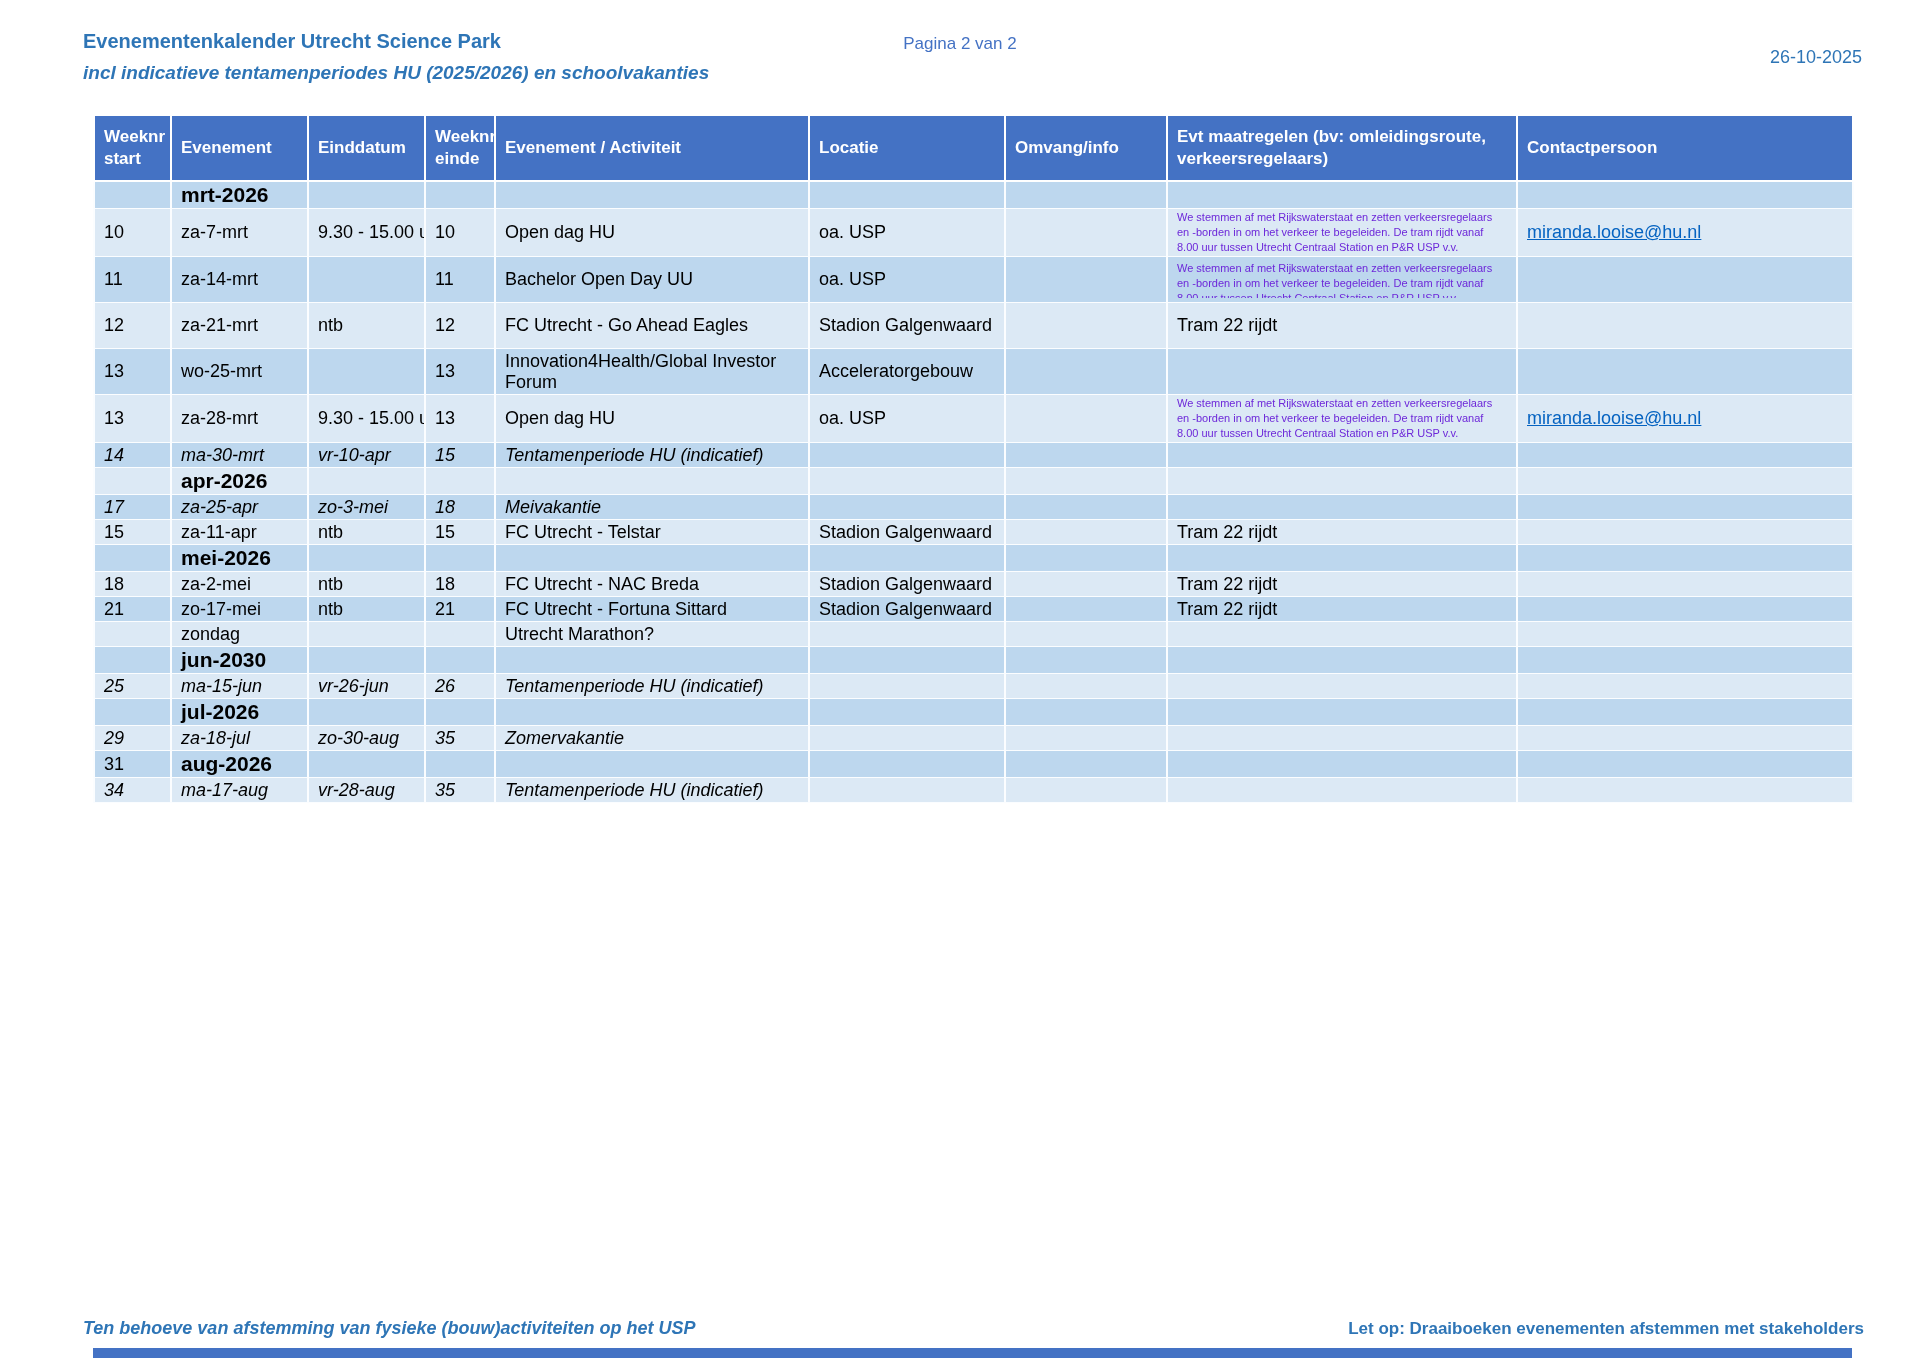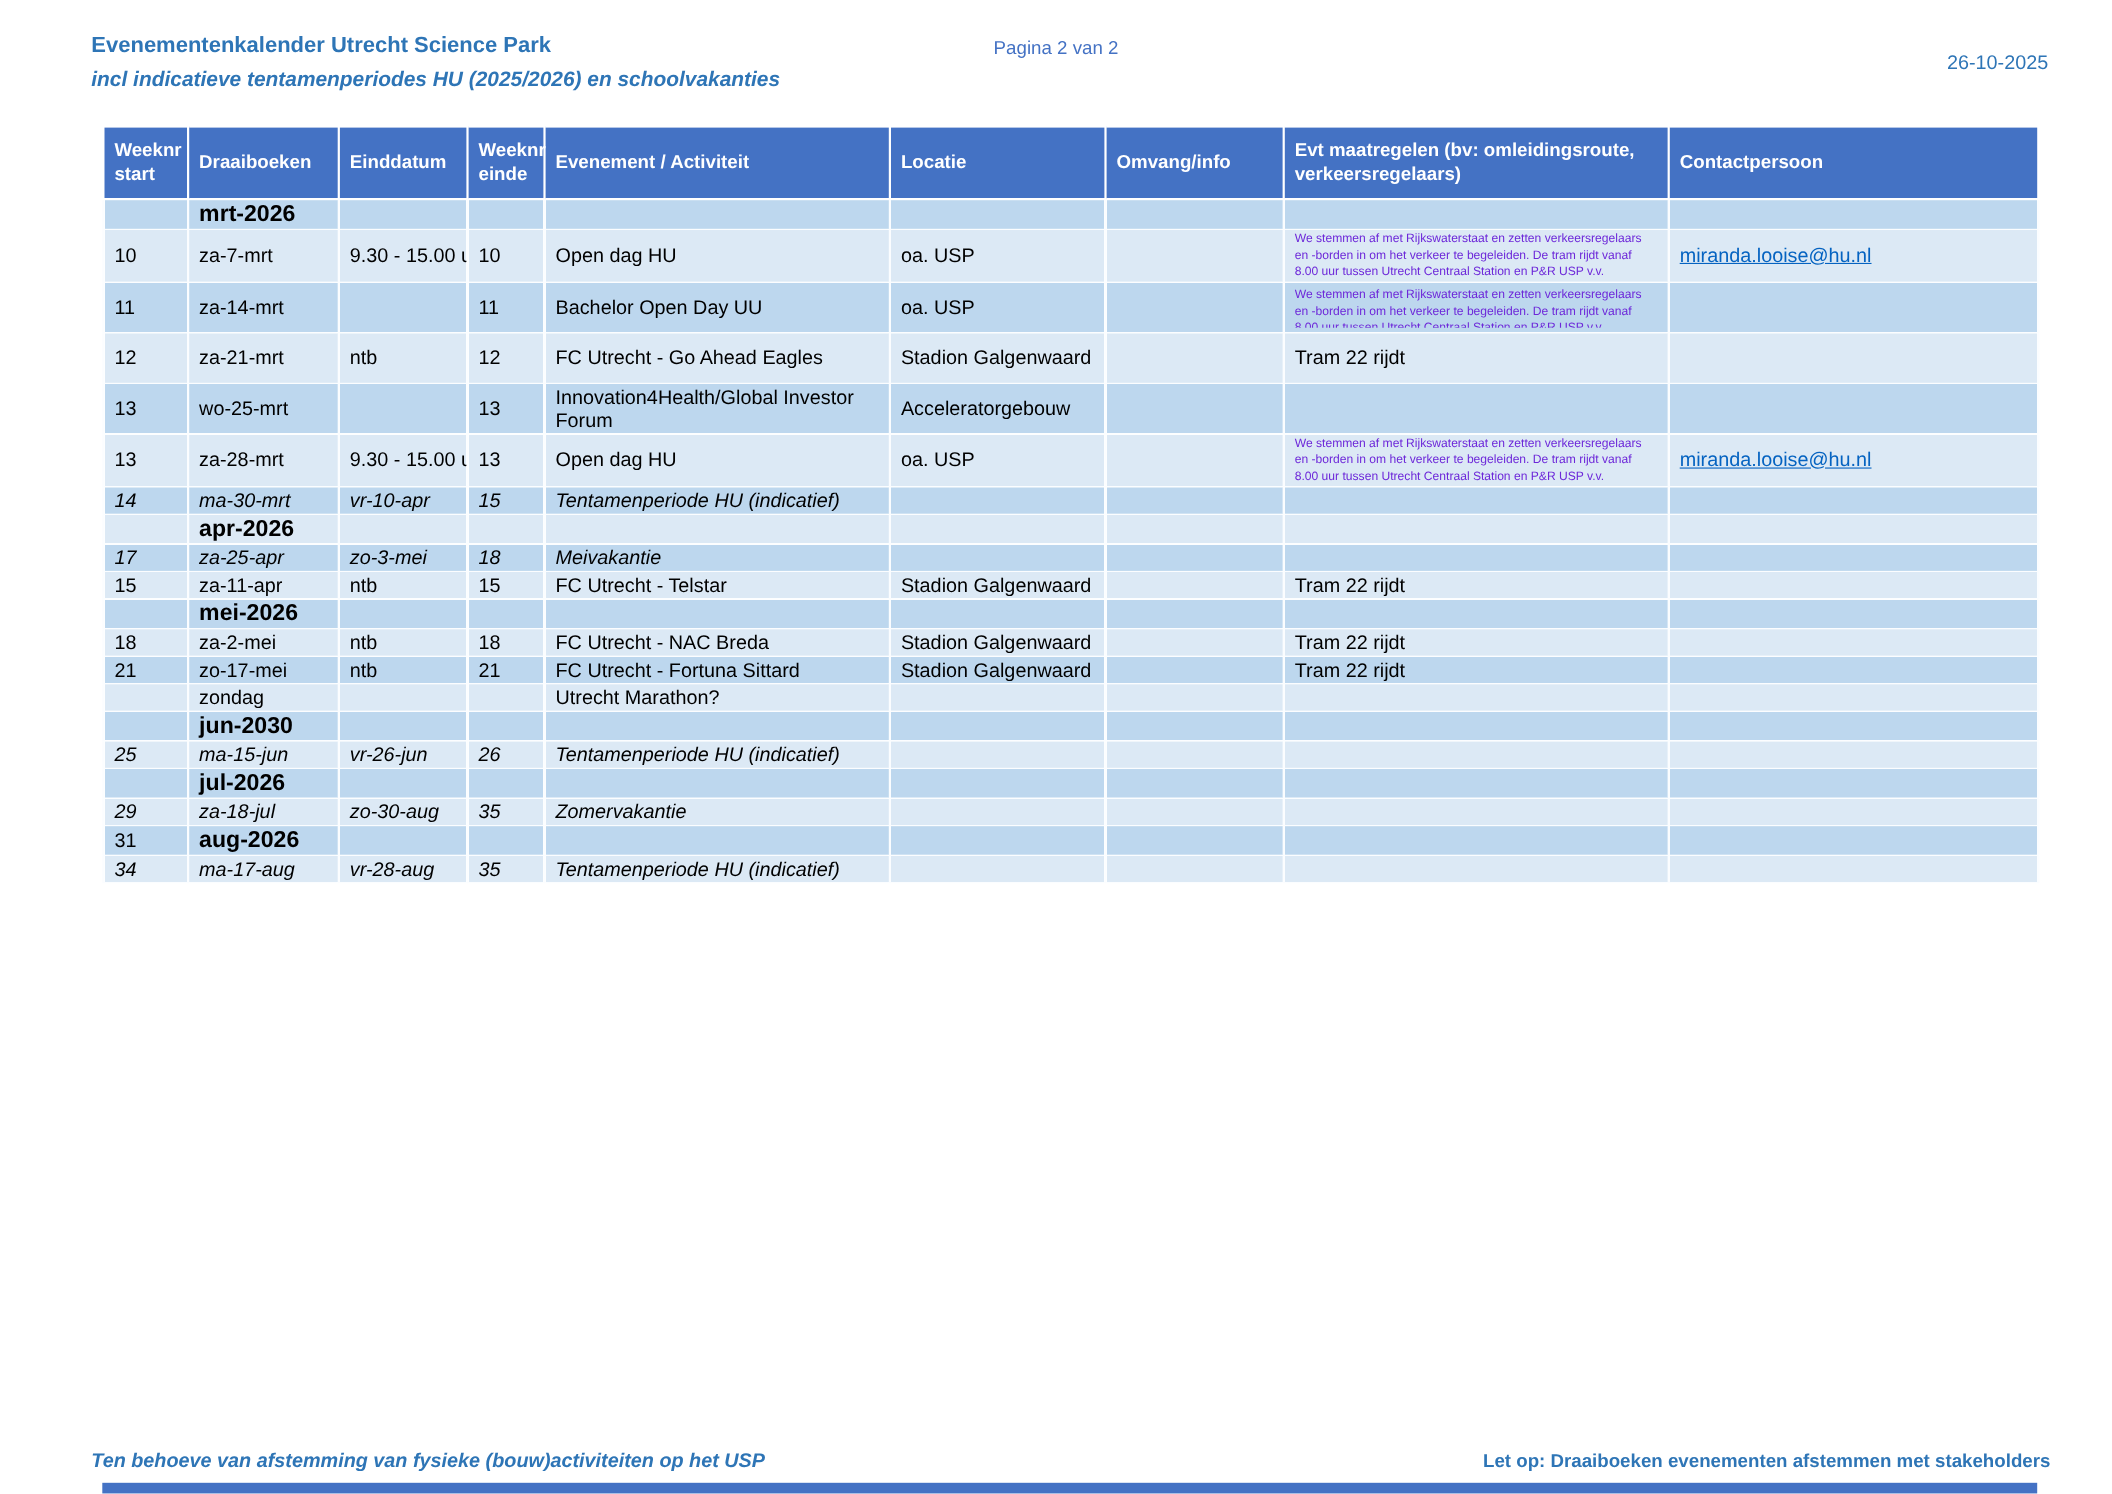--- a/index.html
+++ b/index.html
@@ -56,21 +56,21 @@
       <col style="width:70px">
         <col style="width:314px">
         <col style="width:196px">
       <col style="width:162px">
         <col style="width:350px">
         <col style="width:336px">
     </colgroup>
     <thead>
       <tr>
           <th class="col-weeknr_start">Weeknr start</th>
-          <th class="col-startdatum">Draaiboeken</th>
+          <th class="col-startdatum">Evenement</th>
           <th class="col-einddatum">Einddatum</th>
           <th class="col-weeknr_einde">Weeknr einde</th>
           <th class="col-evenement">Evenement / Activiteit</th>
           <th class="col-locatie">Locatie</th>
           <th class="col-omvang">Omvang/info</th>
           <th class="col-maatregelen">Evt maatregelen (bv: omleidingsroute, verkeersregelaars)</th>
           <th class="col-contact">Contactpersoon</th>
         </tr>
     </thead>
     <tbody>

